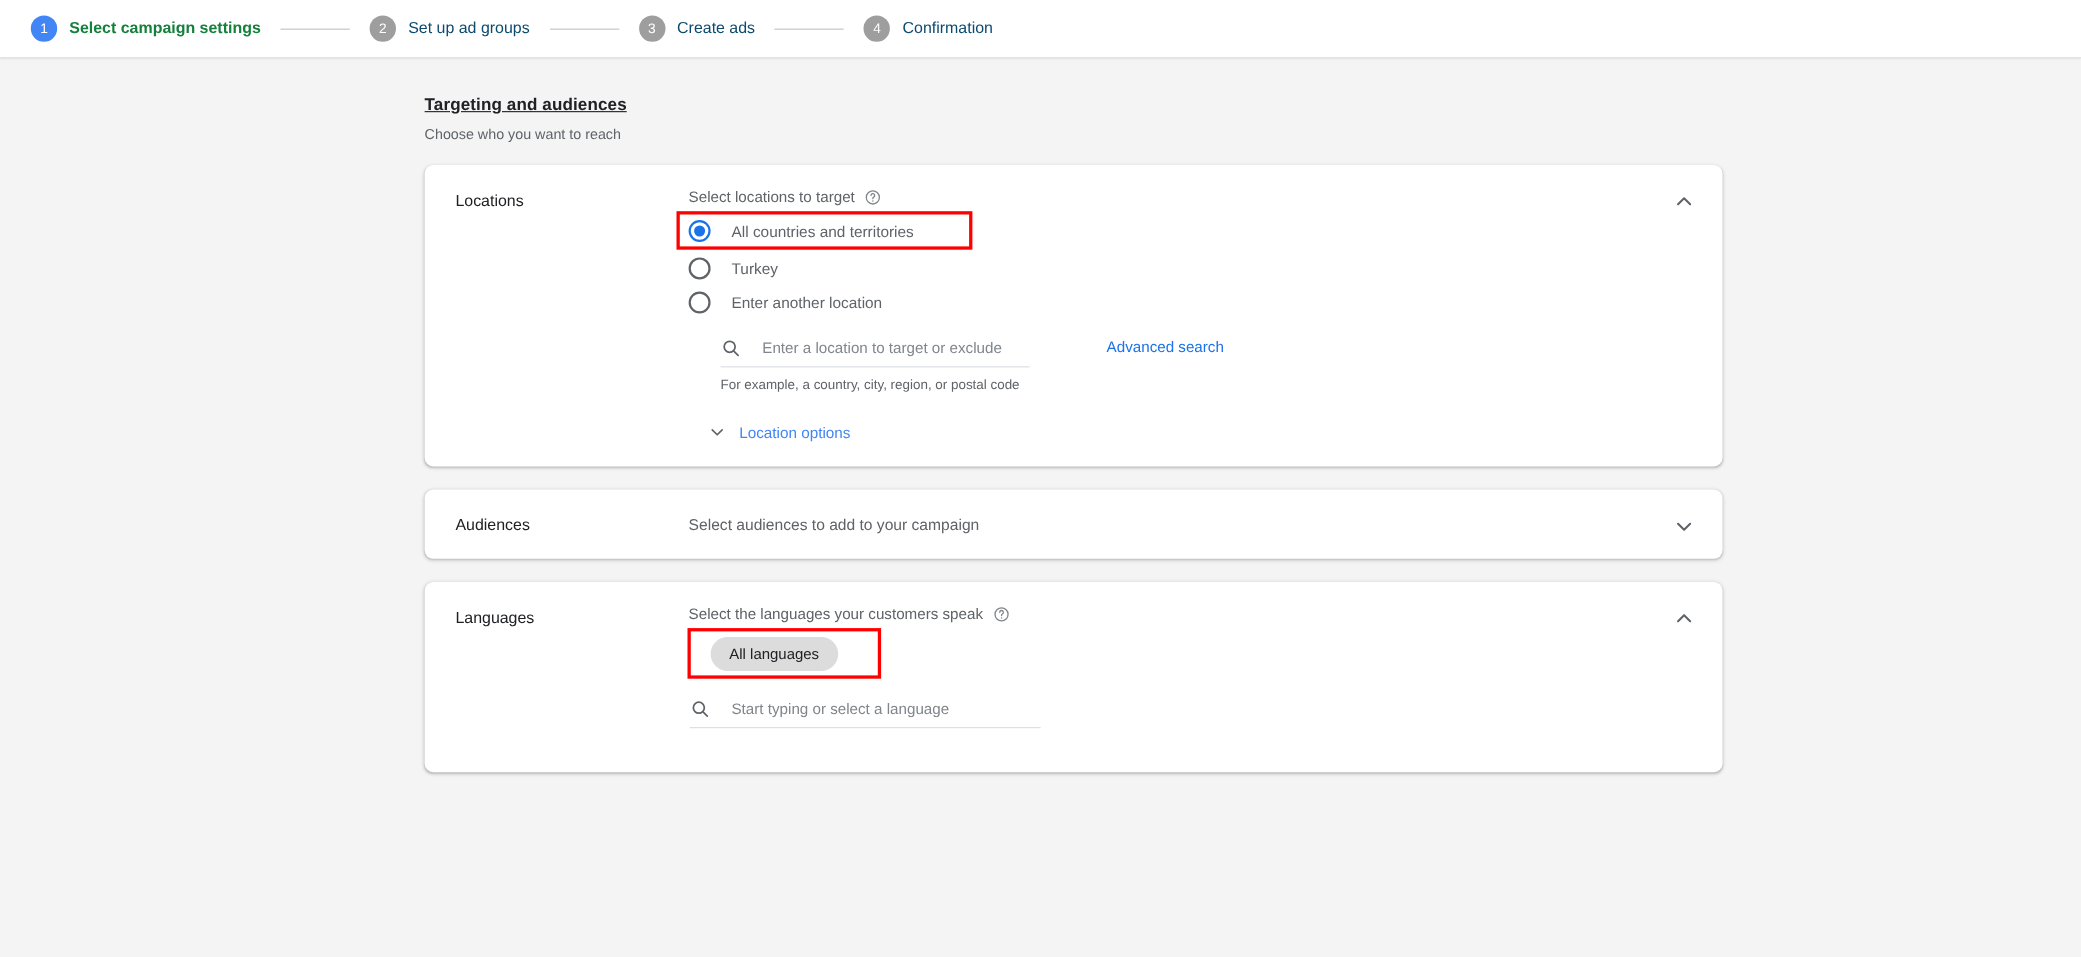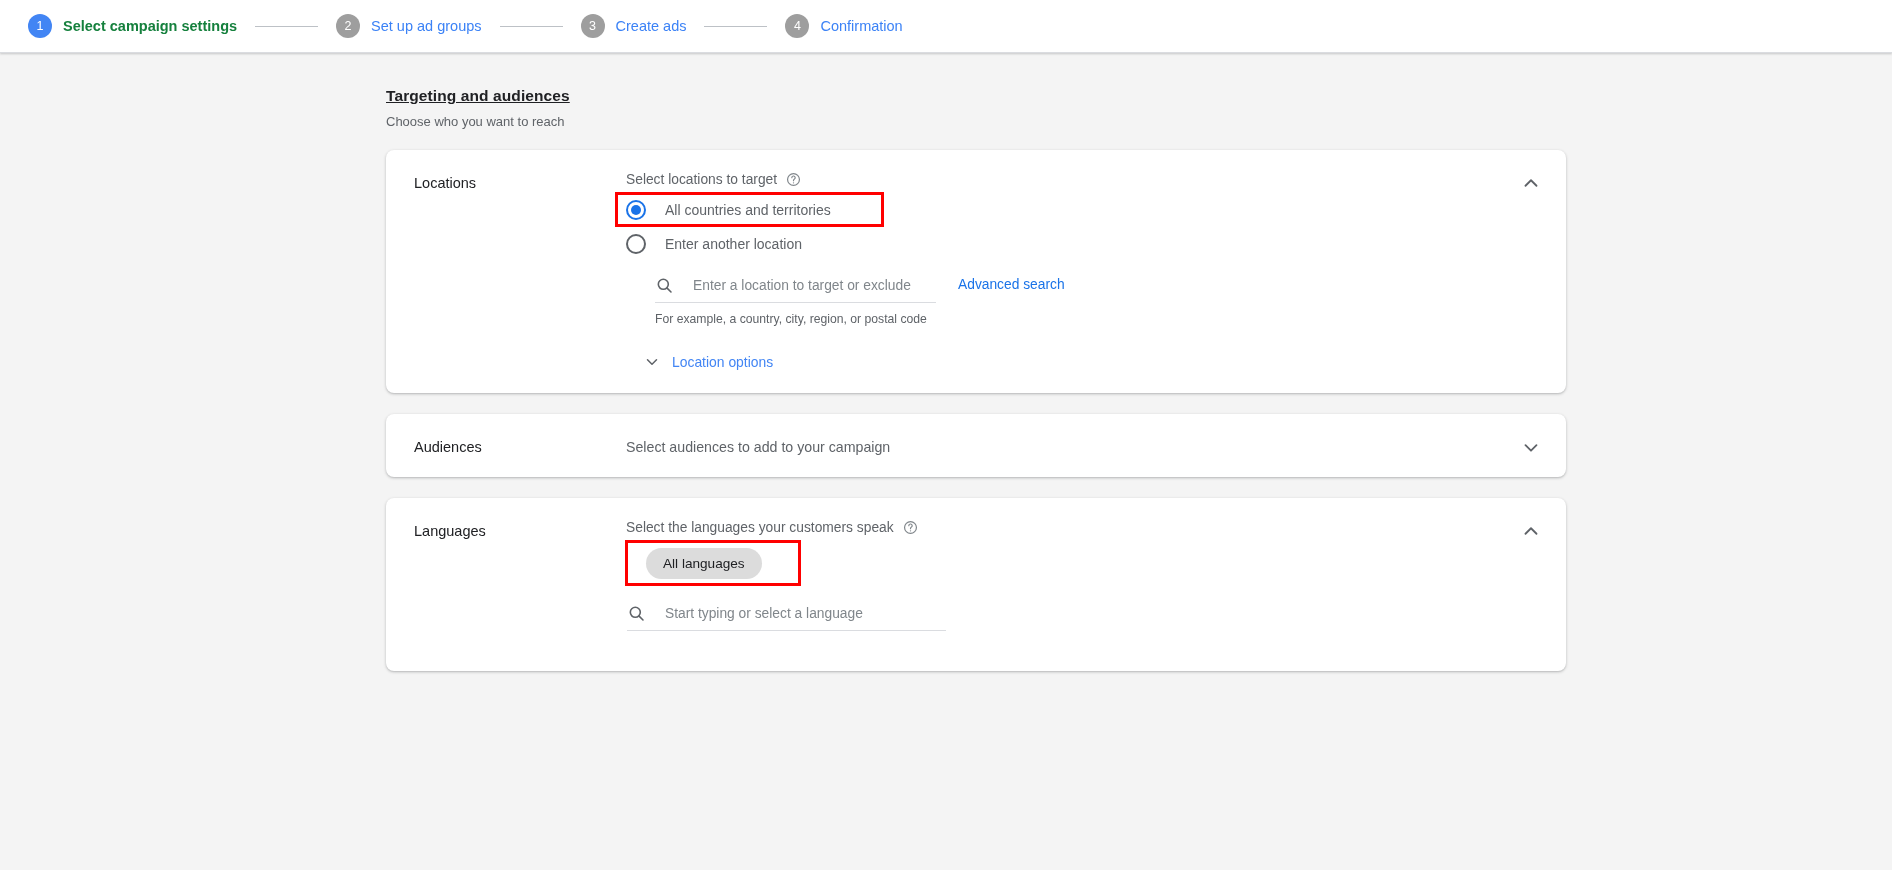--- a/index.html
+++ b/index.html
@@ -39,21 +39,21 @@
     flex: 0 0 auto;
   }
   .step-circle.active { background: #4285f4; }
   .step-circle.inactive { background: #9e9e9e; }
   .step-label {
     margin-left: 11px;
     font-size: 14.5px;
     white-space: nowrap;
   }
   .step-label.active { color: #15803d; font-weight: 700; }
-  .step-label.inactive { color: #3b82f6; font-weight: 400; }
+  .step-label.inactive { color: #0c4a6e; font-weight: 400; }
   .step-connector {
     width: 63px;
     height: 1px;
     background: #bdc1c6;
     margin: 0 18px;
     flex: 0 0 auto;
   }
 
   
   .page {
@@ -163,20 +163,21 @@
     font-size: 14px;
     color: #5f6368;
     white-space: nowrap;
   }
 
   .loc-search-wrap {
     display: flex;
     align-items: flex-start;
     margin-top: 17px;
     padding-left: 29px;
+    gap: 48px;
   }
   .search-field {
     width: 281px;
     border-bottom: 1px solid #dadce0;
     display: flex;
     align-items: center;
     padding-bottom: 7px;
   }
   .search-field.lang { width: 319px; }
   .search-icon {
@@ -324,20 +325,24 @@
                 <circle cx="12" cy="17.3" r="1.05" fill="#80868b" stroke="none"></circle>
               </svg>
             </span>
           </div>
 
           <div class="radio-row boxed">
             <span class="radio checked"></span>
             <span class="radio-label">All countries and territories</span>
           </div>
 
+          <div class="radio-row">
+            <span class="radio"></span>
+            <span class="radio-label">Turkey</span>
+          </div>
 
           <div class="radio-row">
             <span class="radio"></span>
             <span class="radio-label">Enter another location</span>
           </div>
 
           <div class="loc-search-wrap">
             <div class="search-field">
               <span class="search-icon">
                 <svg viewBox="0 0 24 24" width="19" height="19" fill="none" stroke="#5f6368" stroke-width="2" stroke-linecap="round">

